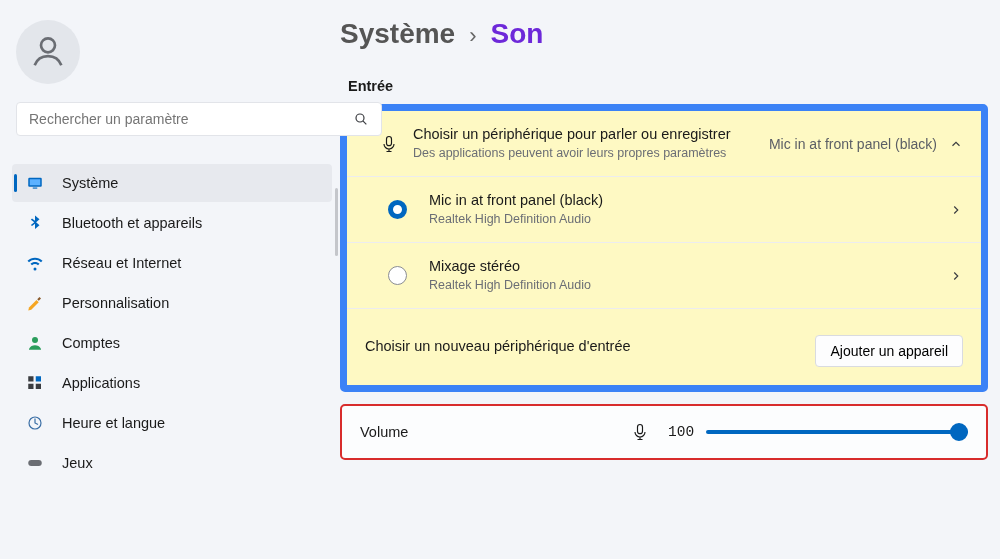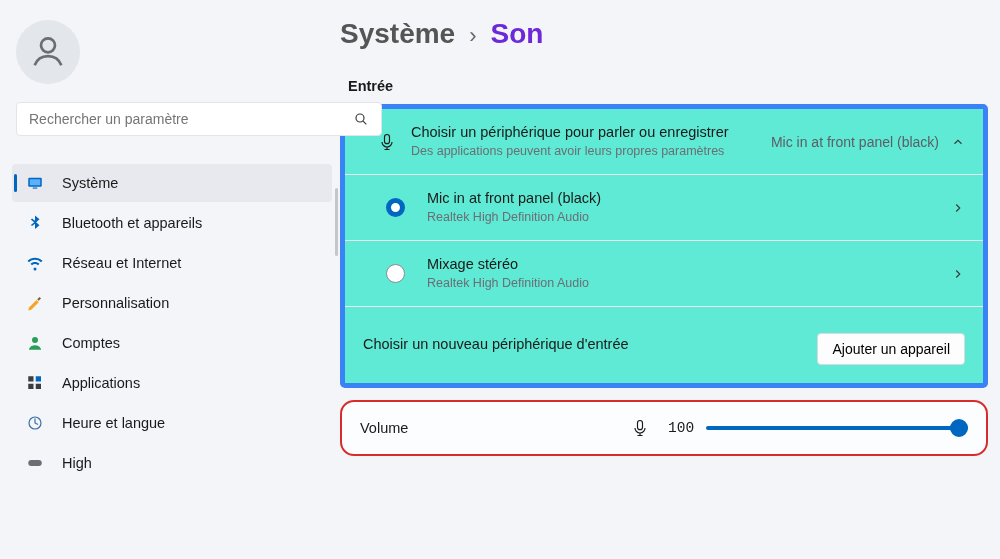--- a/index.html
+++ b/index.html
@@ -19,37 +19,37 @@
     .sidebar-scroll { position: absolute; right: 2px; top: 188px; width: 3px; height: 68px; background: #c4c6cb; border-radius: 2px; }
 
     .main { flex: 1; padding: 18px 8px 0 0; overflow: hidden; }
     .breadcrumb { display: flex; align-items: baseline; gap: 14px; margin-bottom: 28px; }
     .breadcrumb .bc-parent { font-size: 28px; font-weight: 600; color: #555; }
     .breadcrumb .bc-sep { font-size: 22px; color: #666; }
     .breadcrumb .bc-current { font-size: 28px; font-weight: 700; color: #6d28d9; }
 
     .section-title { font-size: 14.5px; font-weight: 700; margin: 0 0 10px 8px; }
 
-    .card-group { background: #5eead4; border: 5px solid #3b82f6; border-radius: 5px; overflow: hidden; margin-right: 4px; }
+    .card-group { background: #fef9c3; border: 7px solid #3b82f6; border-radius: 5px; overflow: hidden; margin-right: 4px; }
     .row { display: flex; align-items: center; padding: 14px 18px; border-bottom: 1px solid #ececef; }
     .row:last-child { border-bottom: none; }
     .row .lead-icon { width: 48px; display: flex; justify-content: center; align-items: center; }
     .row .lead-icon svg { width: 20px; height: 20px; }
     .row .radio-icon { width: 64px; display: flex; justify-content: center; }
     .row .content { flex: 1; }
     .row .content .primary { font-size: 14.5px; color: #1a1a1a; line-height: 1.35; }
     .row .content .secondary { font-size: 12.5px; color: #6b6e75; line-height: 1.4; }
     .row .trailing { display: flex; align-items: center; gap: 12px; color: #5b5e65; font-size: 14px; }
     .chev { width: 14px; height: 14px; }
     .radio { width: 19px; height: 19px; border-radius: 50%; }
     .radio.sel { border: 5px solid #0067c0; background: #fff; }
     .radio.unsel { border: 1.5px solid #8a8d93; background: #fff; }
     .btn { background: #fdfdfe; border: 1px solid #d9dbe0; border-radius: 4px; padding: 7px 14px; font-size: 14px; cursor: pointer; margin-top: 8px; }
 
-    .volume-card { margin-top: 12px; margin-right: 4px; background: #fcfdfe; border: 2.5px solid #d82c2c; border-radius: 14px; padding: 16px 18px; display: flex; align-items: center; }
+    .volume-card { margin-top: 12px; margin-right: 4px; background: #fcfdfe; border: 2.5px solid #d82c2c; border-radius: 5px; padding: 16px 18px; display: flex; align-items: center; }
     .volume-card .vlabel { font-size: 14.5px; width: 270px; }
     .volume-card .vmic { width: 20px; height: 20px; margin-right: 18px; }
     .volume-card .vval { font-size: 14.5px; width: 34px; font-family: Liberation Mono, monospace; }
     .slider { flex: 1; position: relative; height: 18px; display: flex; align-items: center; margin-left: 4px; }
     .slider .track { position: absolute; left: 0; right: 0; height: 4px; background: #0067c0; border-radius: 2px; }
     .slider .thumb { position: absolute; right: 0; width: 18px; height: 18px; background: #0067c0; border: 4px solid #0067c0; border-radius: 50%; }
   </style>
 </head>
 <body>
 
@@ -134,21 +134,21 @@
             </svg>
         </span>
         <span>Heure et langue</span>
       </div>
       <div class="nav-item">
         <span class="nicon">
           <svg viewBox="0 0 24 24" fill="#6a6d73">
               <rect x="3" y="8" width="18" height="8" rx="4"></rect>
             </svg>
         </span>
-        <span>High</span>
+        <span>Jeux</span>
       </div>
     </nav>
     <div class="sidebar-scroll"></div>
   </aside>
 
   <main class="main">
     <div class="breadcrumb">
       <span class="bc-parent">Système</span>
       <span class="bc-sep">›</span>
       <span class="bc-current">Son</span>

